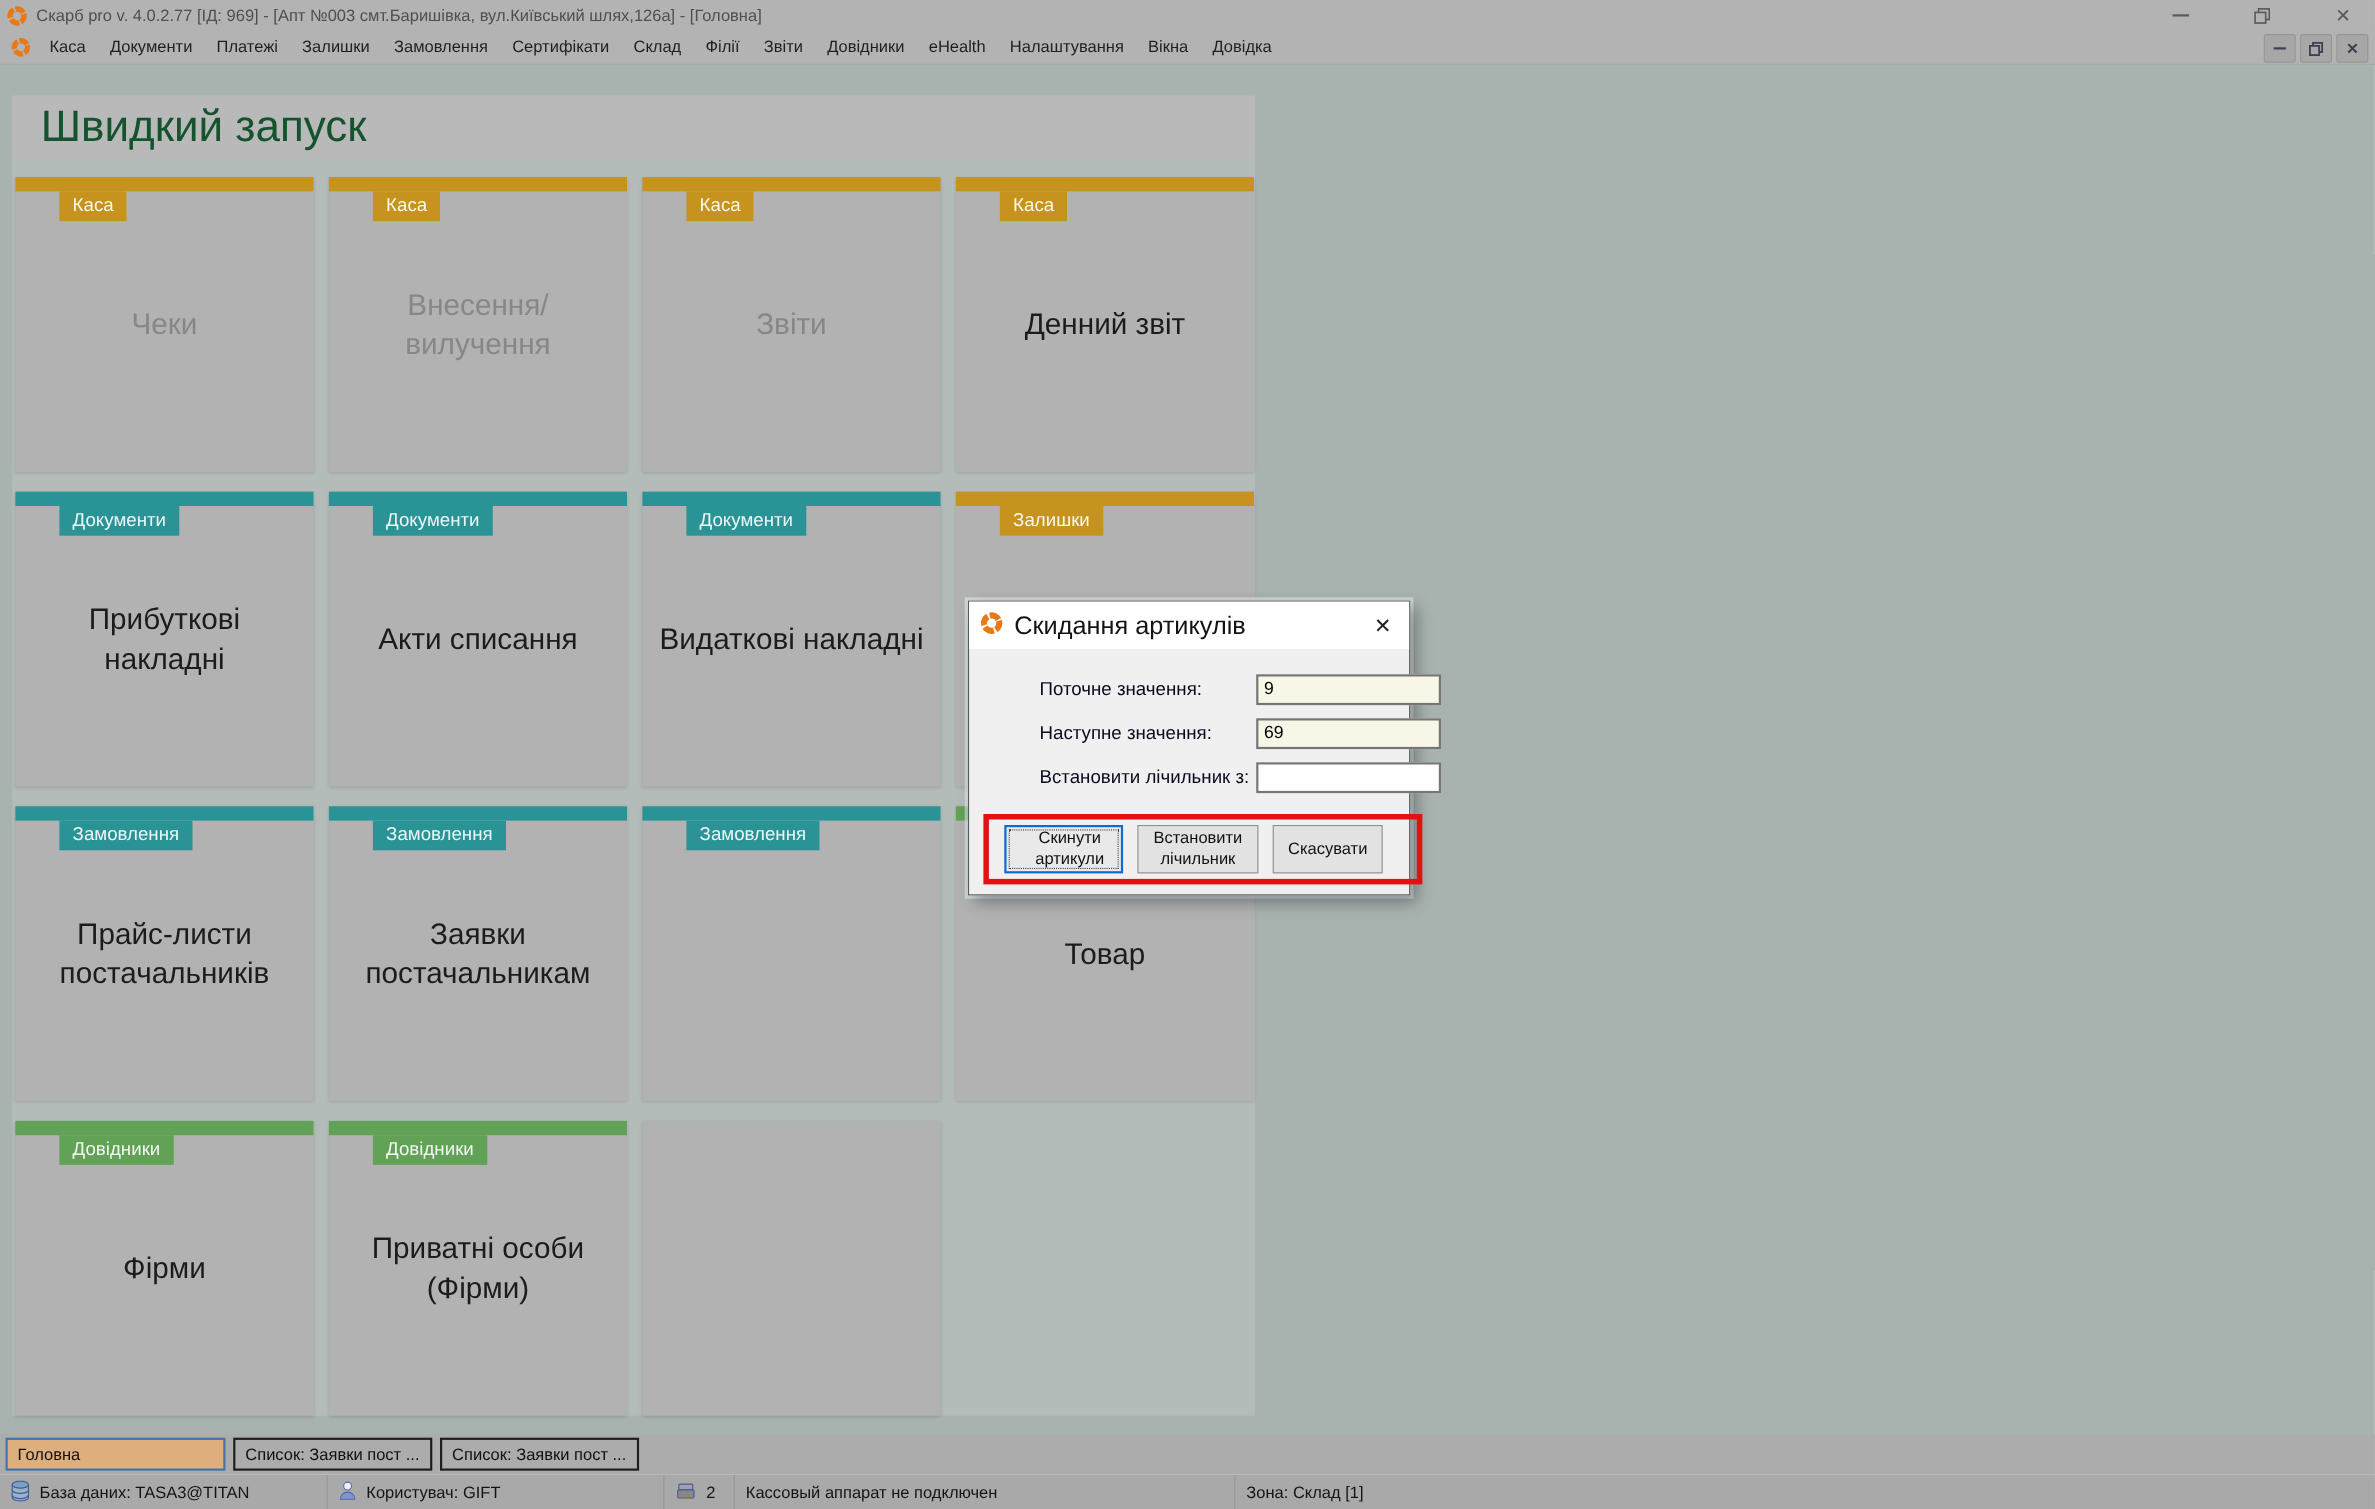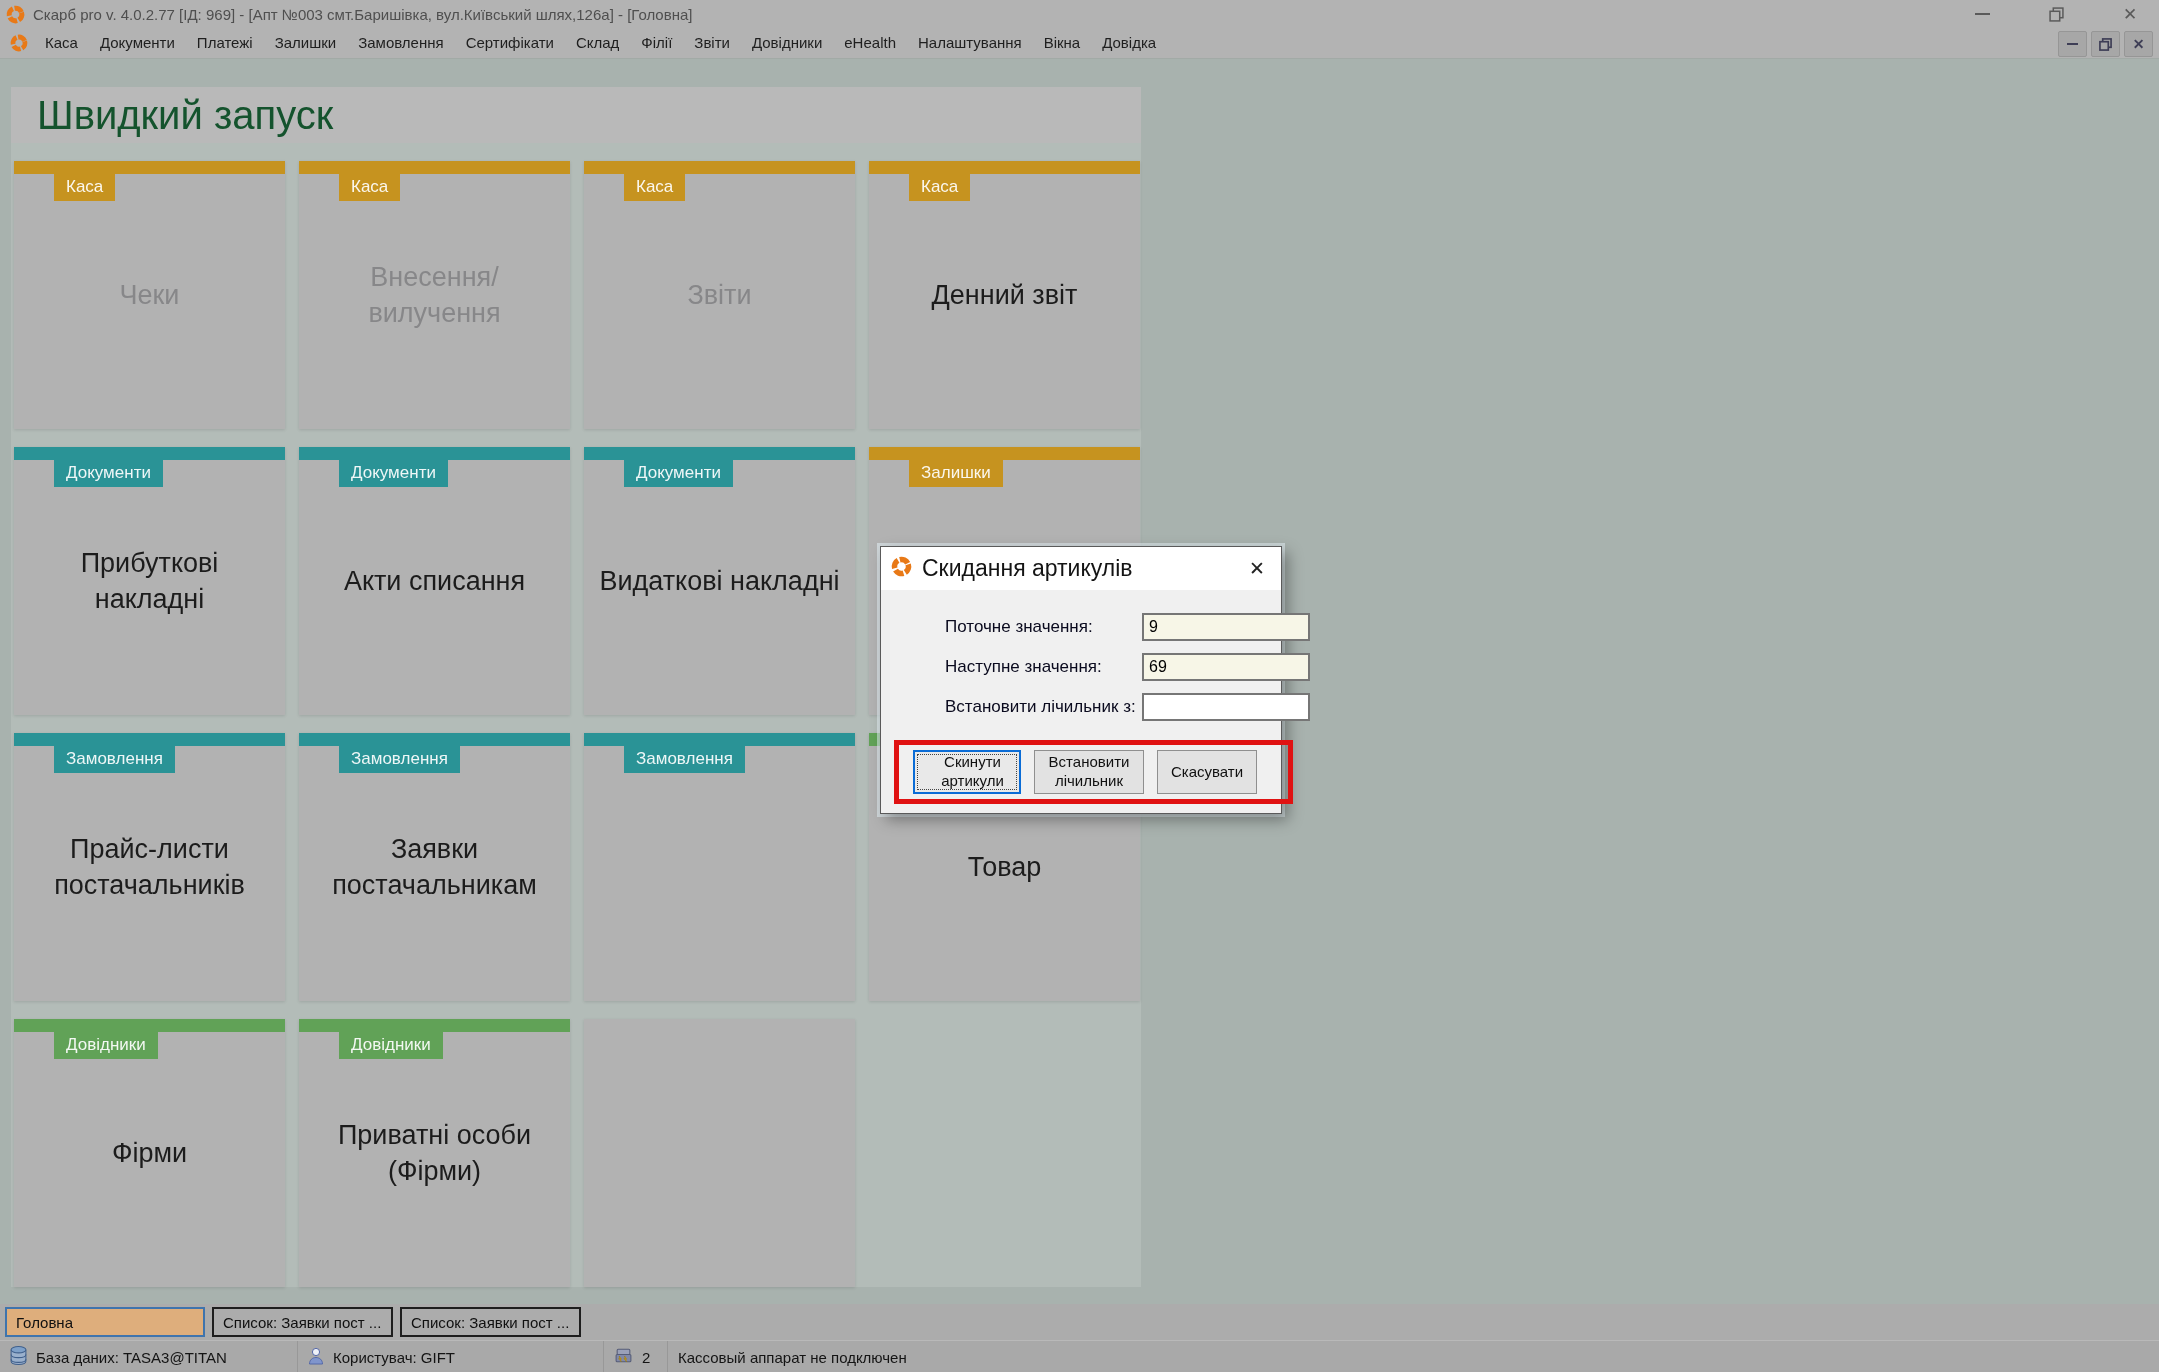--- a/index.html
+++ b/index.html
@@ -283,15 +283,18 @@
           <rect x="2" y="7" width="14" height="7" rx="1" fill="#8088a8" stroke="#555c77"></rect>
           <path d="M5 8.5l2 3-1.2-.4L7 14l-2.6-3 1.2.3z" fill="#f0c020" stroke="#a07800" stroke-width="0.5"></path>
           <path d="M10 8.5l2 3-1.2-.4L12 14l-2.6-3 1.2.3z" fill="#f0c020" stroke="#a07800" stroke-width="0.5"></path>
         </svg>
       </span>
       <span>2</span>
     </div>
     <div class="status-sec" style="width:455px;">
       <span>Кассовый аппарат не подключен</span>
     </div>
+    <div class="status-sec">
+      <span>Зона: Склад [1]</span>
+    </div>
   </div>
 
 </div>
 
 </body></html>

